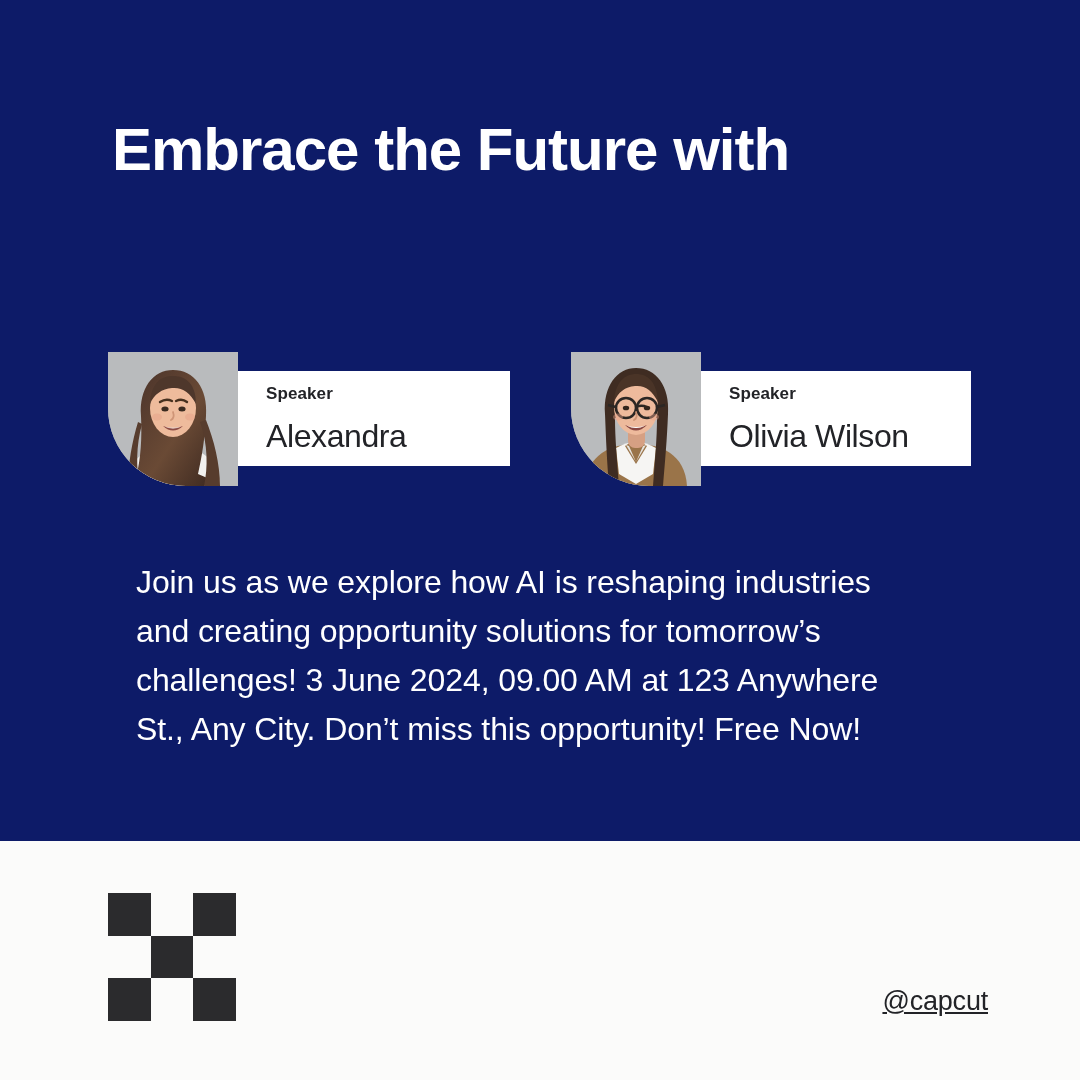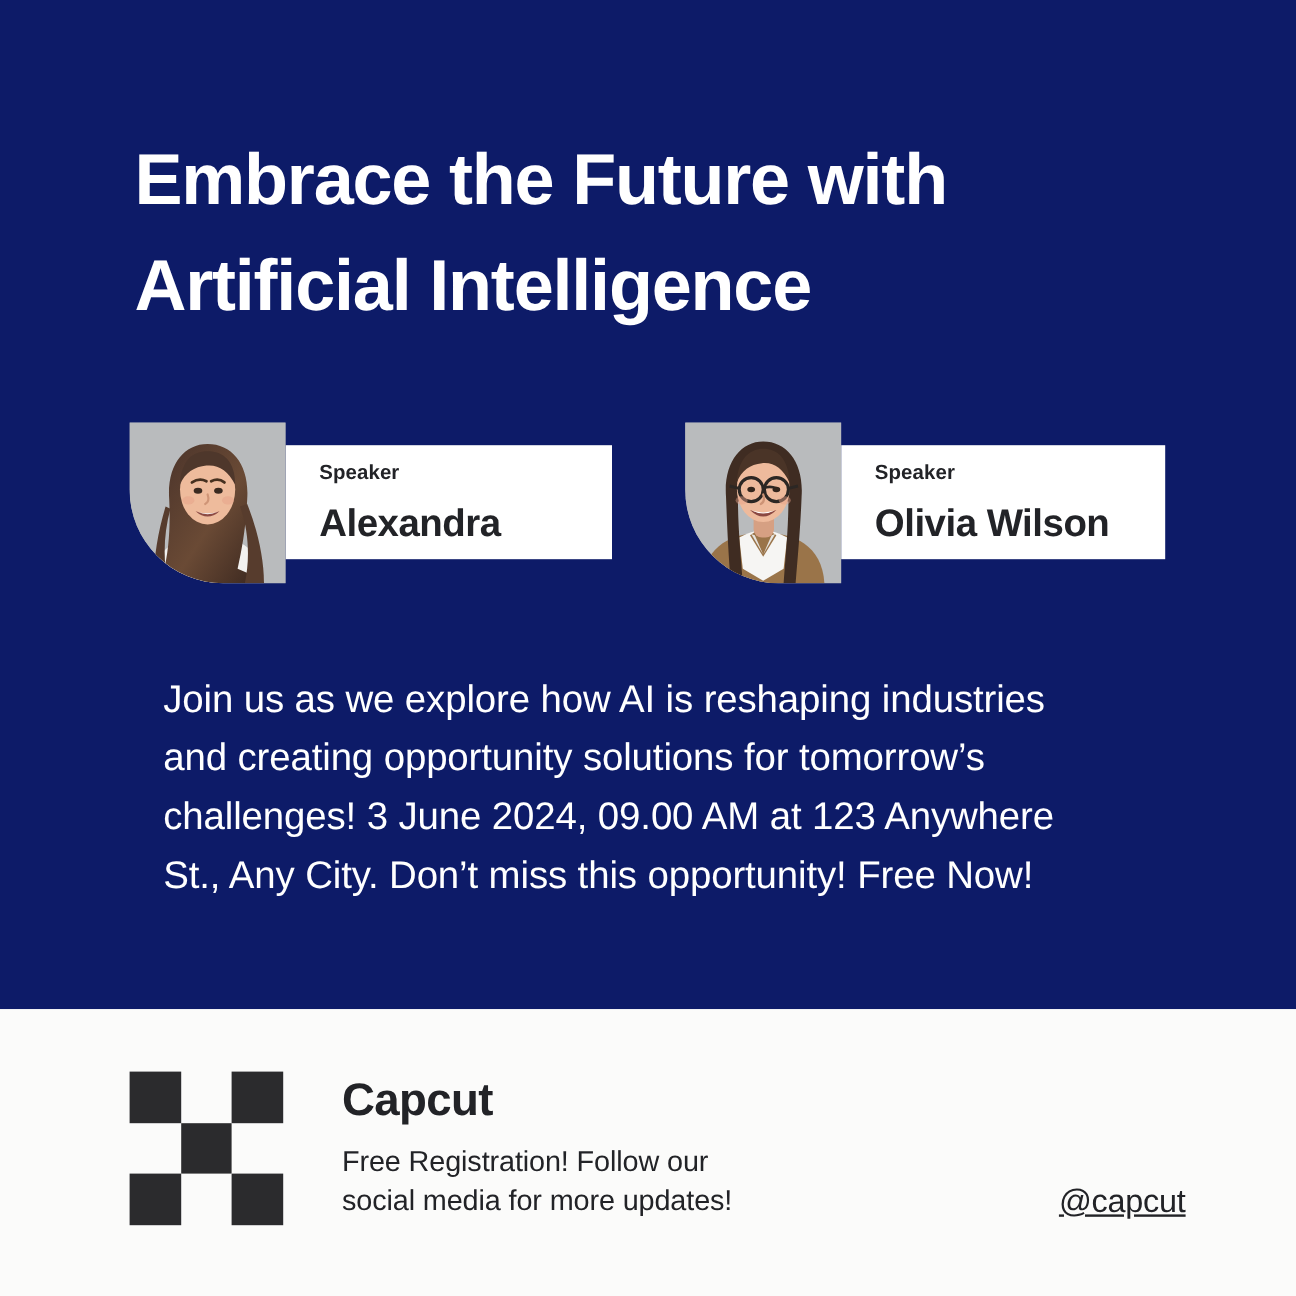--- a/index.html
+++ b/index.html
@@ -58,21 +58,21 @@
   }
   .plate-role {
     font-size:17px;
     font-weight:600;
     color:#222327;
     line-height:22px;
     letter-spacing:0.1px;
   }
   .plate-name {
     font-size:32px;
-    font-weight:700;
+    font-weight:400;
     color:#222327;
     line-height:38px;
     letter-spacing:-0.4px;
     margin-top:12px;
   }
 
   .photo {
     position:absolute;
     top:0; left:0;
     width:130px; height:134px;
@@ -148,21 +148,20 @@
 </style>
 </head>
 <body>
 
 <div class="poster">
 
   <div class="hero">
 
     <div class="title">
       <span class="line">Embrace the Future with</span>
-      <span class="line">Artificial Intelligence</span>
     </div>
 
     <div class="speakers">
 
       <div class="speaker-card card-0">
         <div class="plate">
           <div class="plate-role">Speaker</div>
           <div class="plate-name">Alexandra</div>
         </div>
         <div class="photo">
@@ -269,23 +268,16 @@
     <span class="logo-cell"></span>
     <span class="logo-cell on"></span>
     <span class="logo-cell"></span>
     <span class="logo-cell on"></span>
     <span class="logo-cell"></span>
     <span class="logo-cell on"></span>
     <span class="logo-cell"></span>
     <span class="logo-cell on"></span>
   </div>
 
-  <div class="brand-block">
-    <div class="brand-name">Capcut</div>
-    <div class="brand-tagline">
-      <span class="line">Free Registration! Follow our</span>
-      <span class="line">social media for more updates!</span>
-    </div>
-  </div>
 
   <div class="handle">@capcut</div>
 
 </div>
 
 </body></html>

